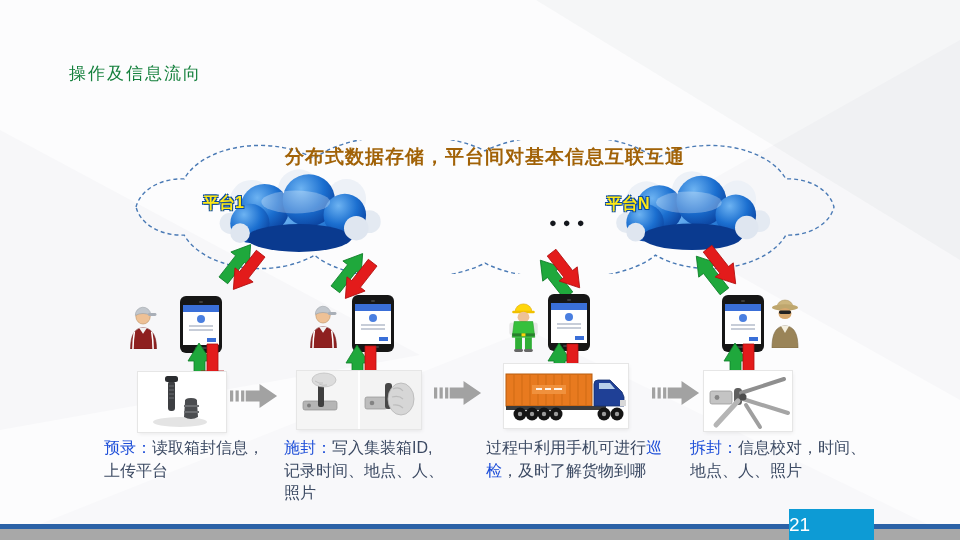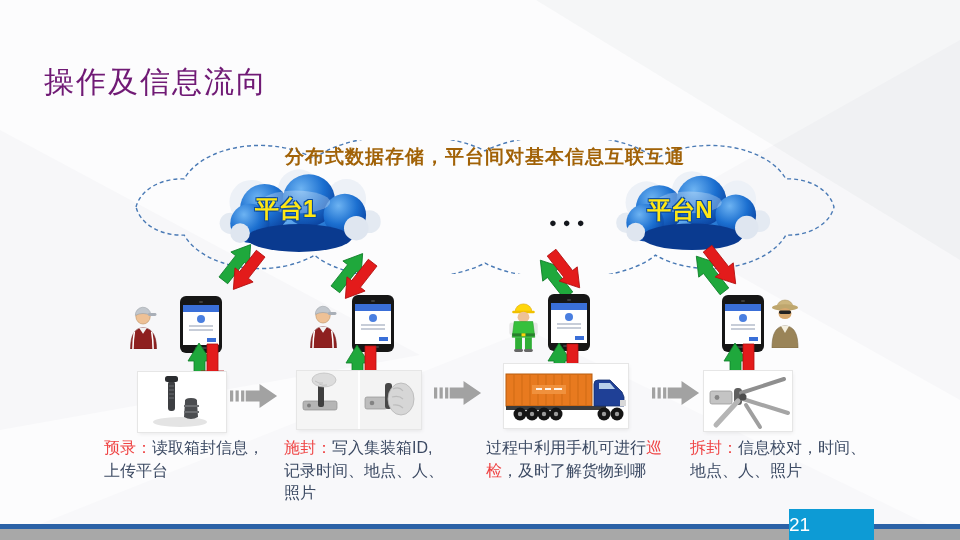--- a/index.html
+++ b/index.html
@@ -8,34 +8,34 @@
     background:#fcfcfd;
     font-family:"Liberation Sans","DejaVu Sans",sans-serif;
   }
   
   .facet { position:absolute; pointer-events:none; }
   .f1 { left:430px; top:0; width:530px; height:260px; background:rgba(120,130,145,0.05); clip-path:polygon(100% 0,100% 100%,20% 0); }
   .f2 { left:640px; top:0; width:320px; height:400px; background:rgba(120,130,145,0.04); clip-path:polygon(100% 10%,100% 100%,0 55%); }
   .f3 { left:0; top:130px; width:420px; height:300px; background:rgba(120,130,145,0.04); clip-path:polygon(0 0,100% 75%,0 100%); }
   .f4 { left:0; top:330px; width:960px; height:210px; background:rgba(120,130,145,0.03); clip-path:polygon(0 100%,55% 0,100% 100%); }
 
-  .title { position:absolute; left:44px; top:62px; font-size:30px; letter-spacing:2px; color:#701a75; }
+  .title { position:absolute; left:69px; top:62px; font-size:17px; letter-spacing:2px; color:#15803d; }
 
   .dotted-cloud { position:absolute; left:124px; top:140px; width:722px; height:134px; }
 
   .banner {
     position:absolute; left:240px; top:144px; width:490px; text-align:center;
     font-size:19px; font-weight:bold; color:#a16207; letter-spacing:1px;
   }
 
   .cloud { position:absolute; }
   .cloud svg { width:100%; height:100%; display:block; }
   .cloud .label {
-    position:absolute; left:0; right:14%; top:30%; text-align:center;
-    font-size:24px; font-weight:bold; color:#ffe814;
+    position:absolute; left:0; right:14%; top:30%; text-align:left;
+    font-size:16px; font-weight:bold; color:#ffe814;
     text-shadow:1px 1px 0 #0b4a9e,-1px 1px 0 #0b4a9e,1px -1px 0 #0b4a9e,-1px -1px 0 #0b4a9e;
   }
   .c1 { left:203px; top:166px; width:192px; height:90px; }
   .c2 { left:382px; top:170px; width:160px; height:82px; }
   .cN { left:606px; top:168px; width:172px; height:86px; }
 
   .ellipsis { position:absolute; left:549px; top:215px; font-size:13px; letter-spacing:6px; color:#14171d; font-weight:bold; }
 
   .arrows { position:absolute; width:40px; height:48px; }
   .gray-arrow { position:absolute; width:48px; height:32px; color:#a2a2a2; }
@@ -49,21 +49,21 @@
   .phone .sbar { height:7px; background:#3a6fd8; }
   .phone .sdot { width:8px; height:8px; border-radius:50%; background:#4a7fe0; margin:3px auto 2px; }
   .phone .sline { height:2px; background:#c7cdd8; margin:2px 6px; }
   .phone .sbtn { position:absolute; right:3px; bottom:3px; width:9px; height:4px; background:#3a6fd8; }
   .phone .home { width:12px; height:2px; background:#3c3c3c; border-radius:1px; margin:2px auto 0; }
 
   .photo { position:absolute; background:#fff; box-shadow:0 0 0 1px #e6e6e6, 1px 2px 4px rgba(0,0,0,0.08); }
   .photo svg { width:100%; height:100%; display:block; }
 
   .step-text { position:absolute; top:437px; font-size:16px; line-height:1.42; color:#3c4a63; }
-  .step-text .kw { color:#ef4444; }
+  .step-text .kw { color:#1d4ed8; }
 
   .footer-line { position:absolute; left:0; top:524px; width:960px; height:5px; background:#2b62a7; }
   .footer-bar  { position:absolute; left:0; top:529px; width:960px; height:11px; background:#a8a8a8; }
   .page-box {
     position:absolute; left:789px; top:509px; width:85px; height:31px; background:#0d9bd5;
     color:#fff; font-size:19px; line-height:31px;
   }
   .hidden-defs { position:absolute; width:0; height:0; overflow:hidden; }
 </style>
 </head>

